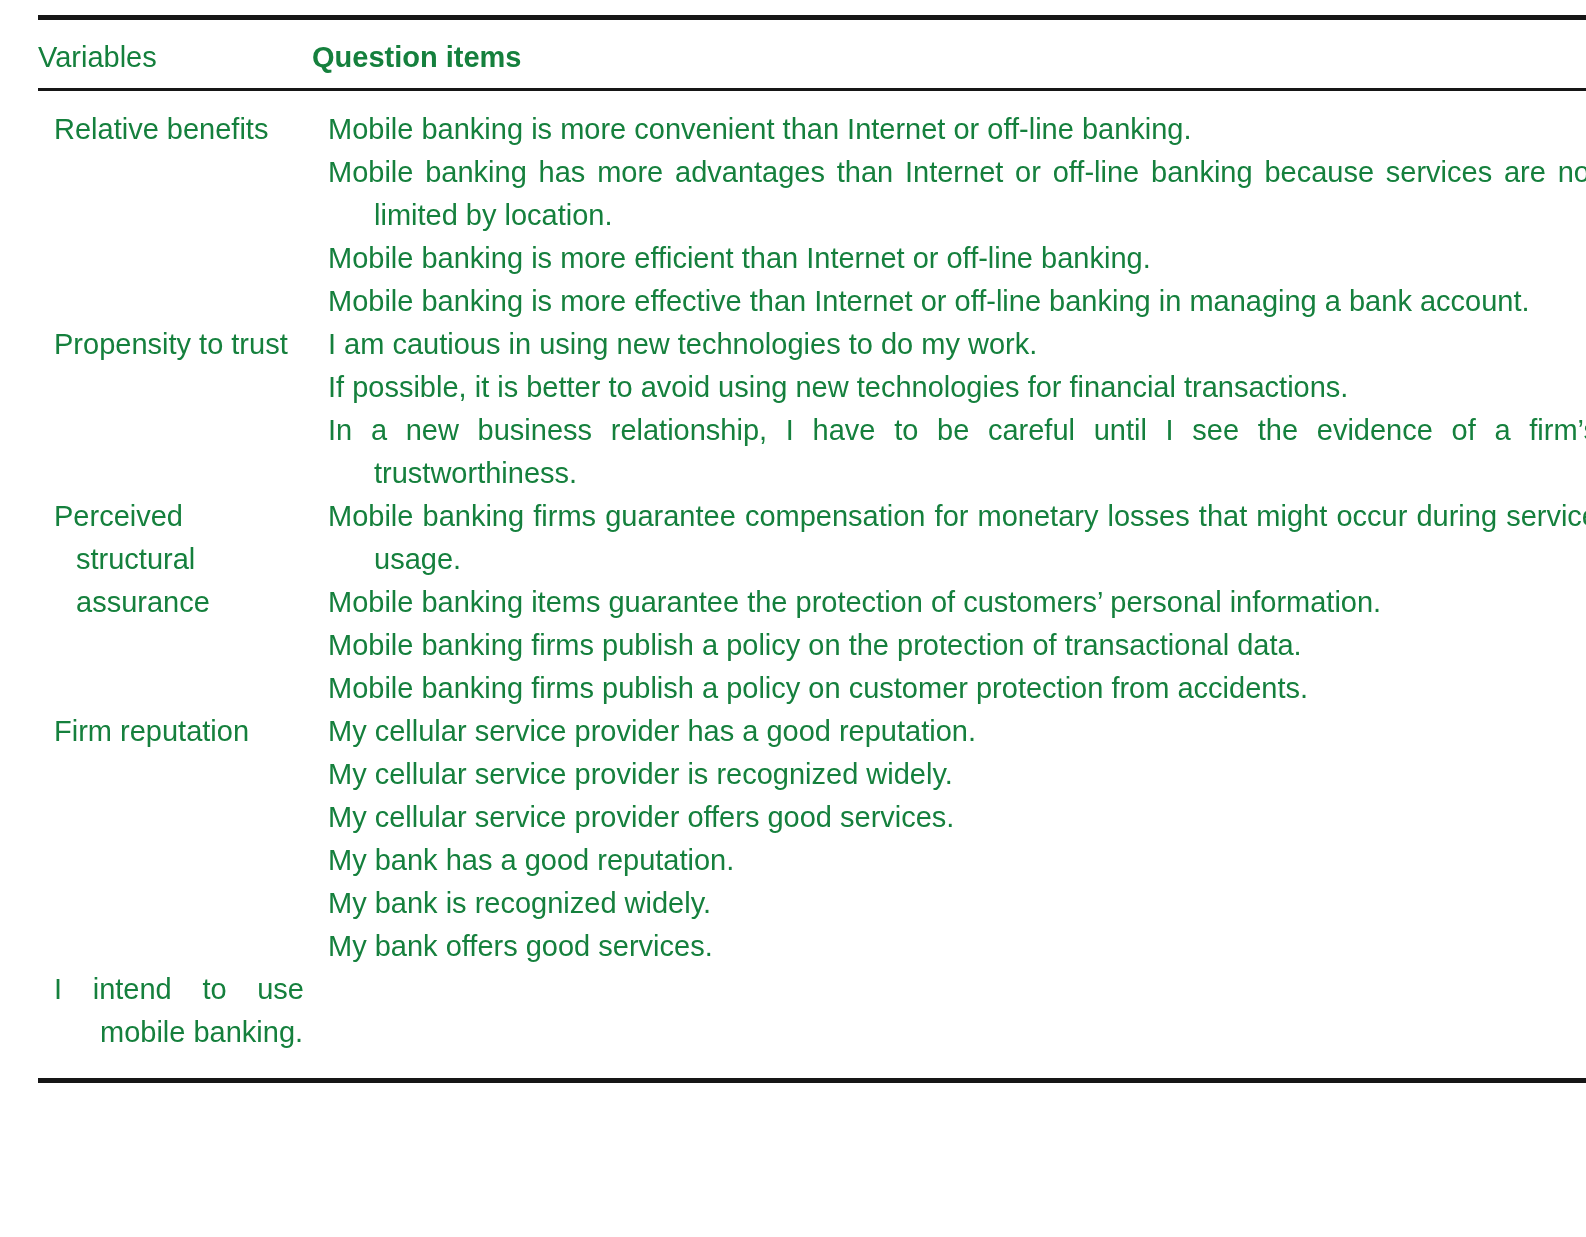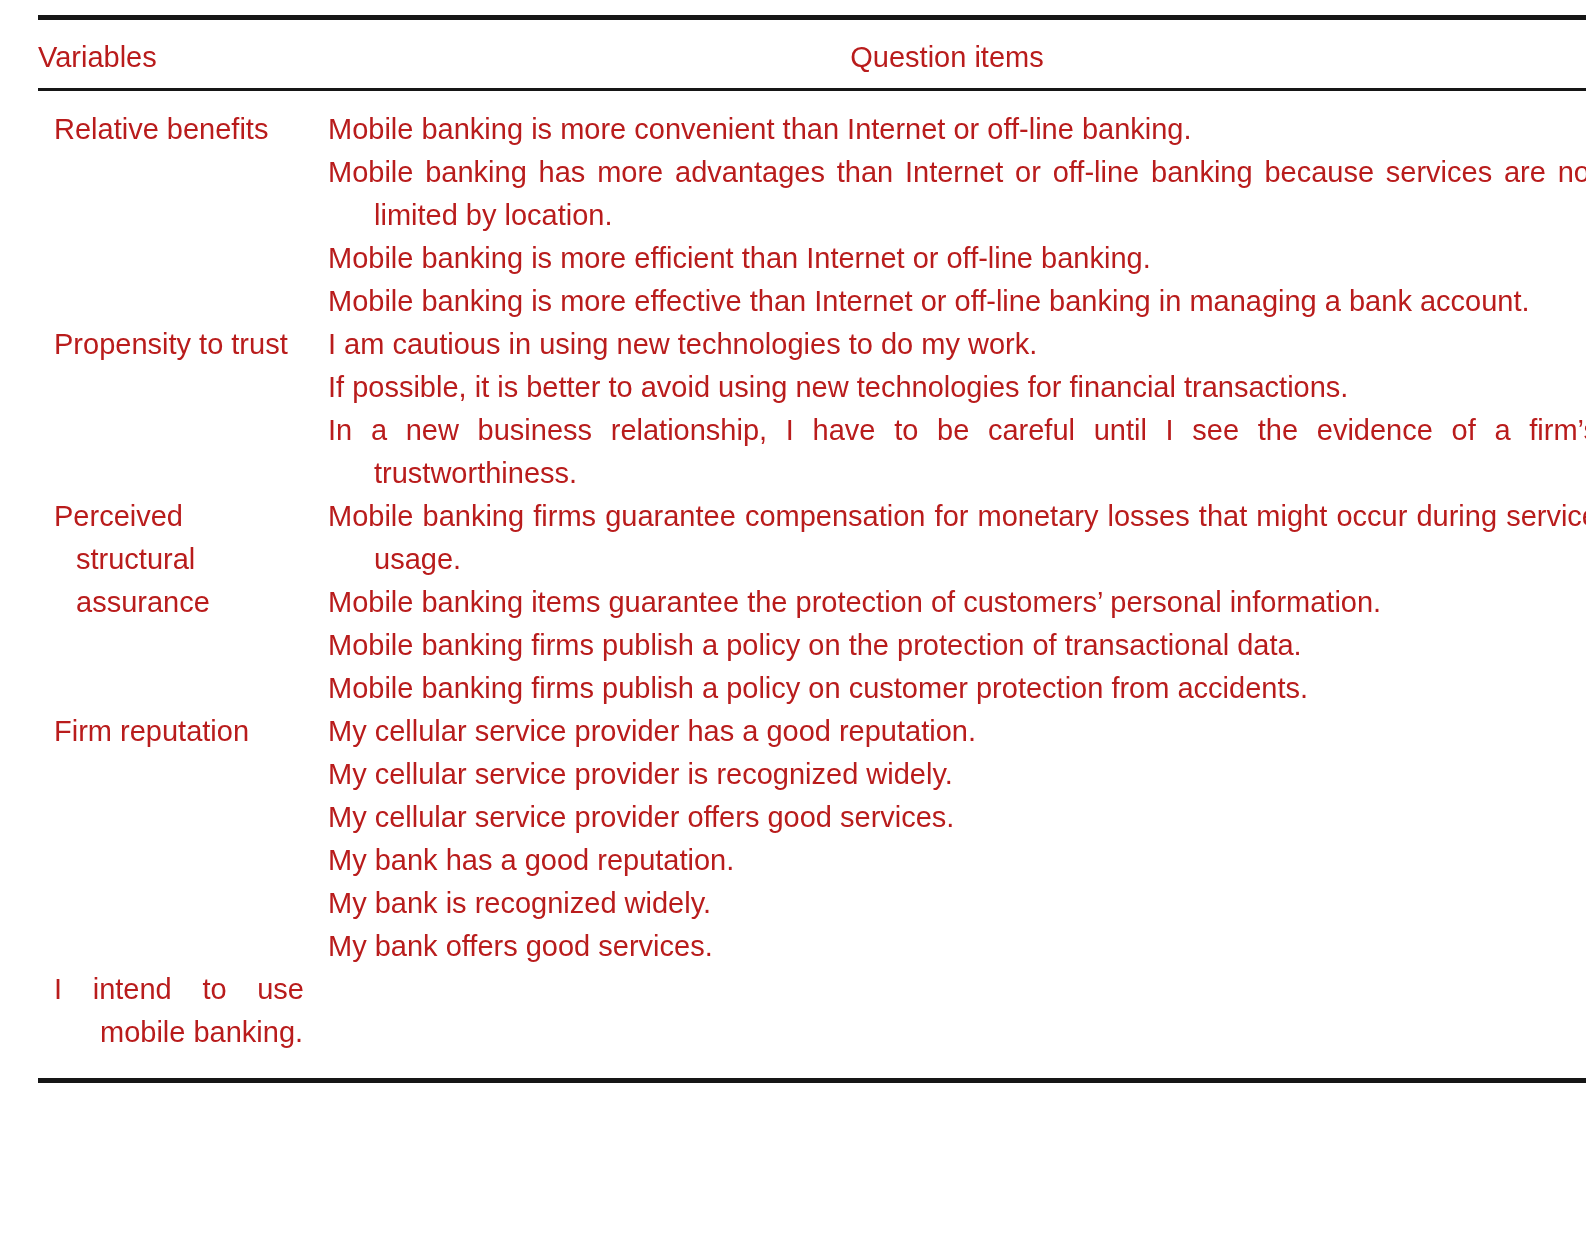--- a/index.html
+++ b/index.html
@@ -9,37 +9,37 @@
   }
   .page {
     position: relative;
     width: 1586px;
     height: 1237px;
     background: #ffffff;
     overflow: hidden;
     font-family: "Liberation Sans", "DejaVu Sans", sans-serif;
     font-size: 29px;
     line-height: 43px;
-    color: #b91c1c;
+    color: #15803d;
   }
   .rule {
     margin-left: 38px;
     background: #161616;
   }
   .rule-thick { height: 5px; }
   .rule-thin  { height: 3px; }
   .rule-top   { margin-top: 15px; }
 
   .header-row {
     display: grid;
     grid-template-columns: 250px 1270px;
     column-gap: 24px;
     padding: 16px 0 9px 38px;
   }
-  .q-header { text-align: center; }
+  .q-header { text-align: left; font-weight: bold; }
 
   .t-body {
     padding: 17px 0 24px 54px;
   }
   .group-row {
     display: grid;
     grid-template-columns: 250px 1270px;
     column-gap: 24px;
     align-items: start;
   }

